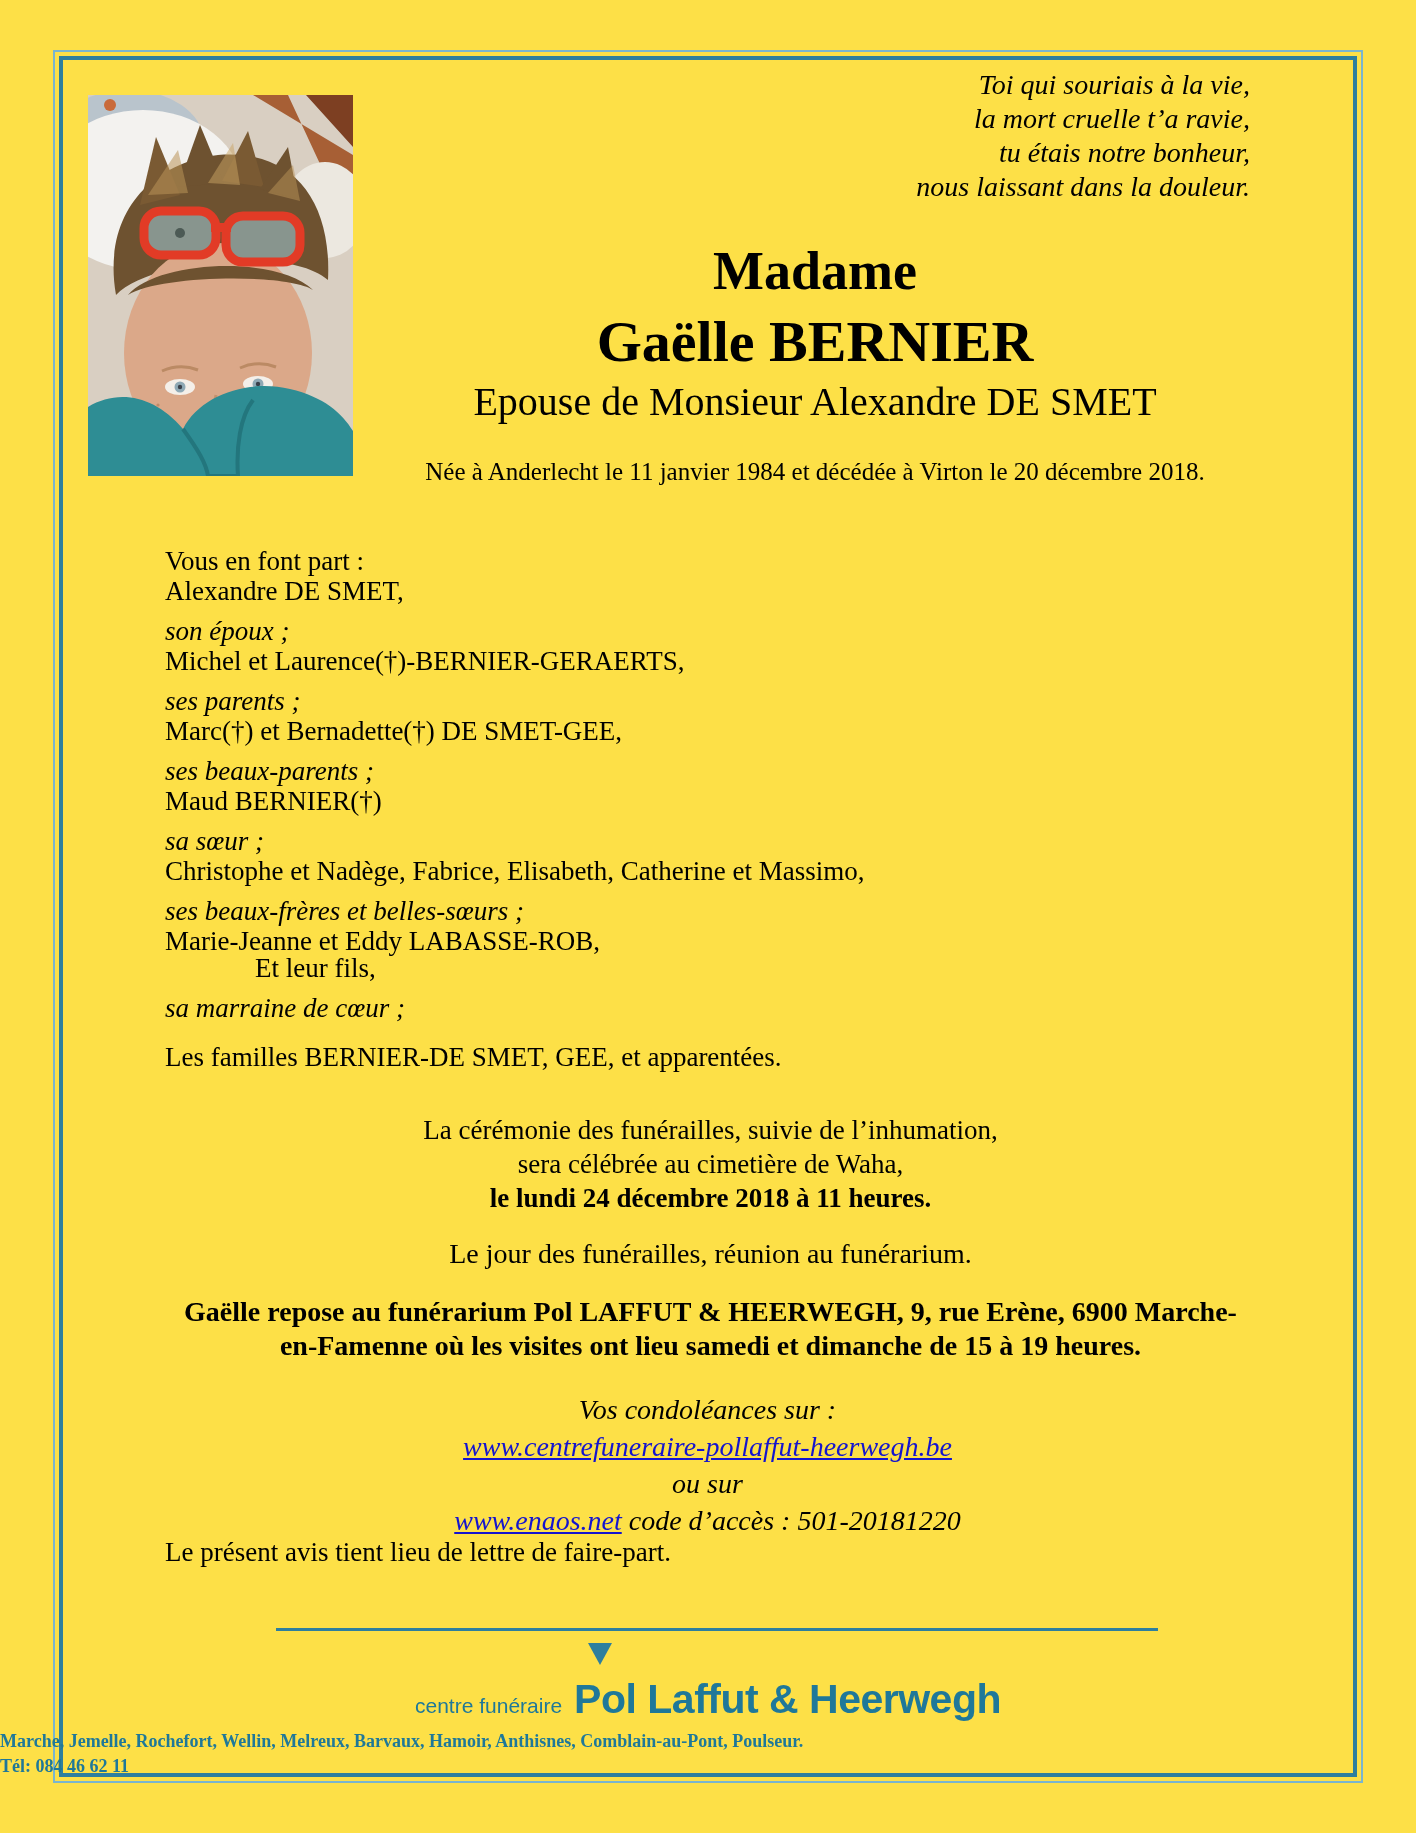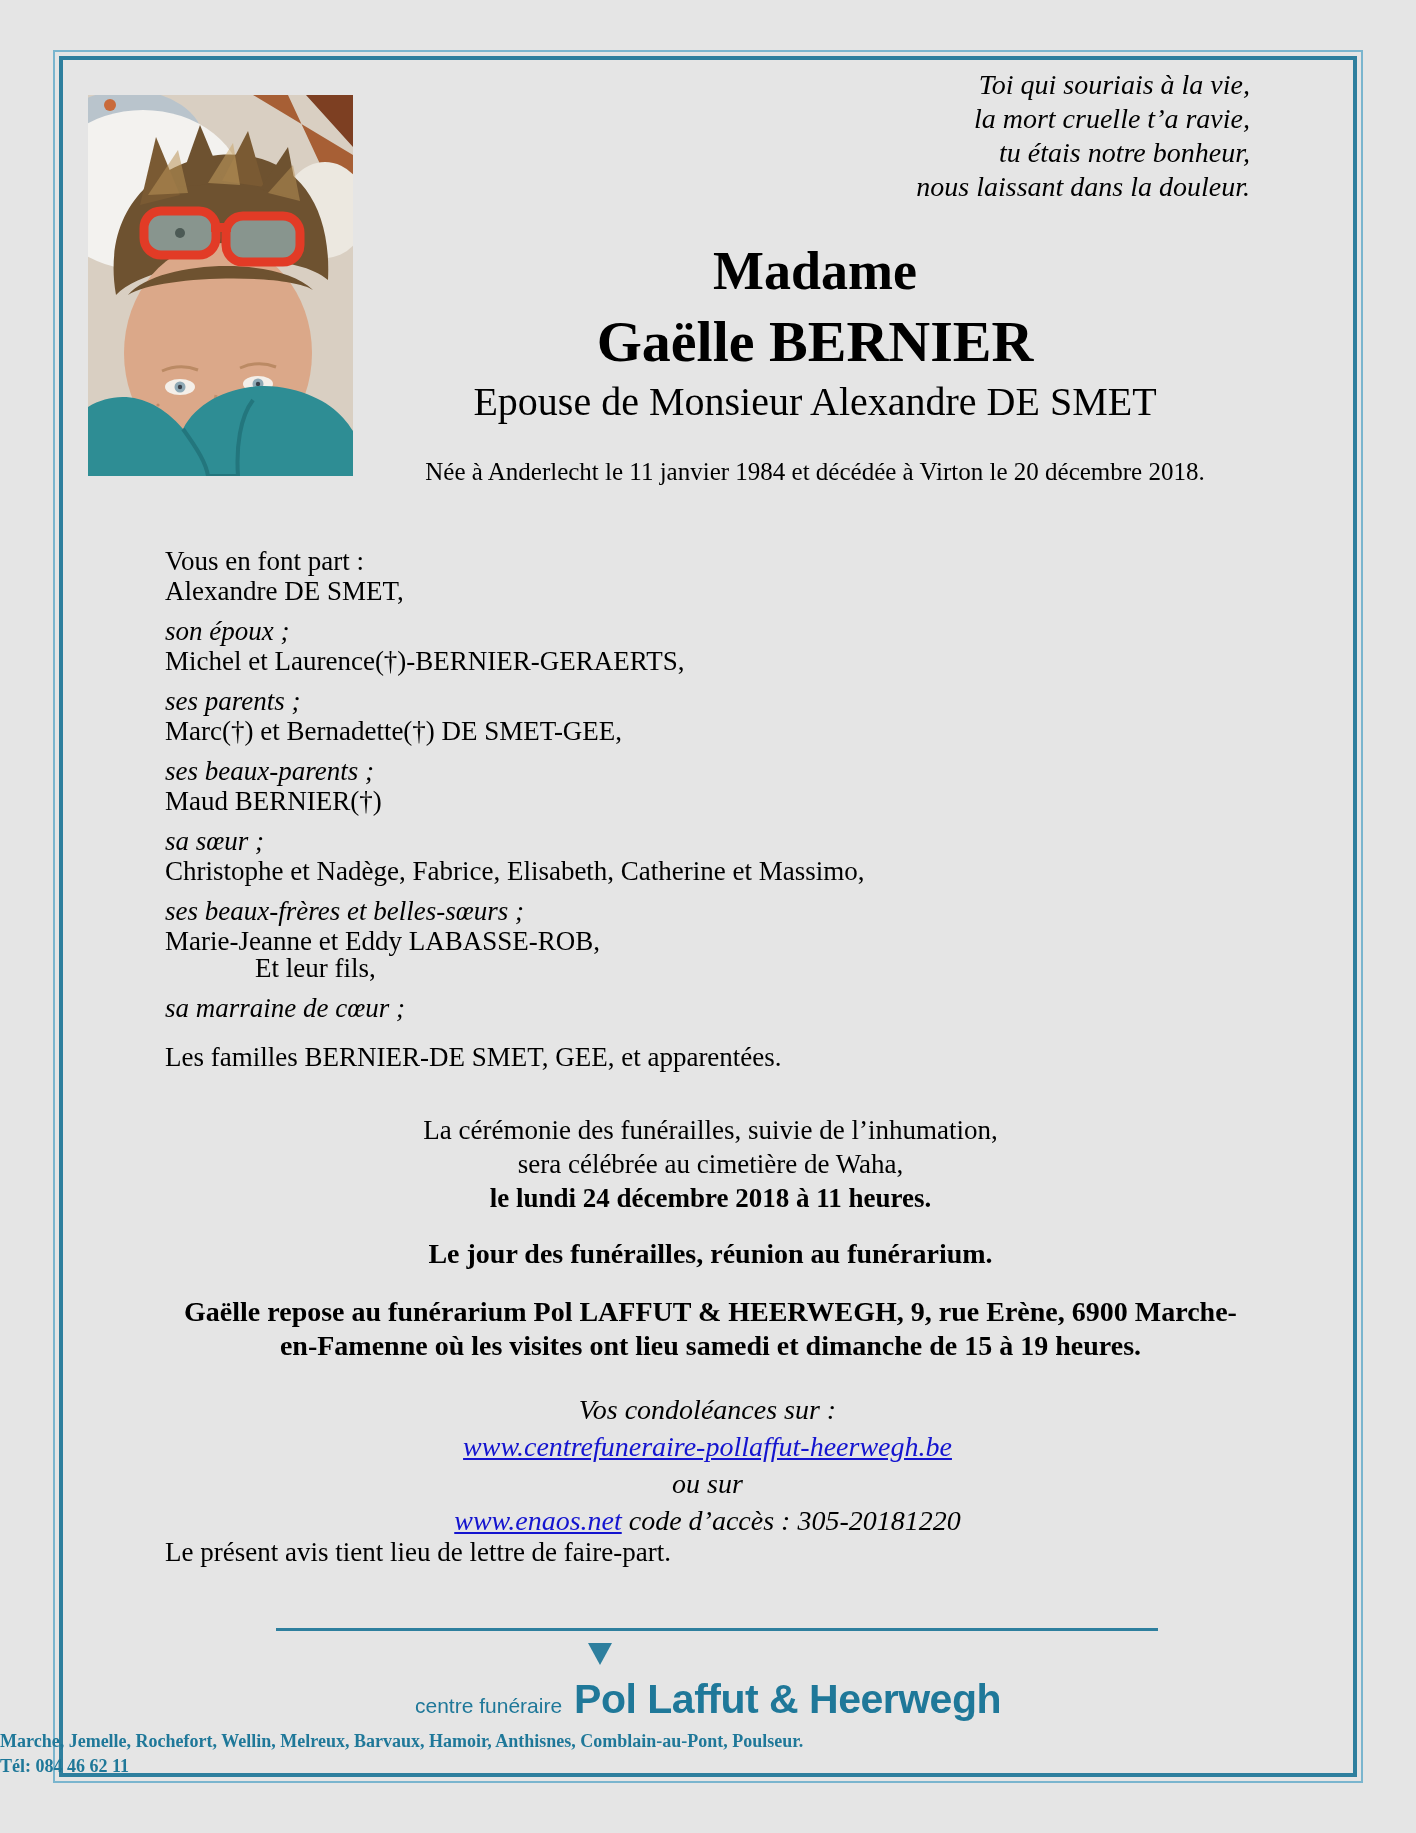--- a/index.html
+++ b/index.html
@@ -1,16 +1,16 @@
 <!DOCTYPE html>
 <html><head>
 <meta charset="utf-8">
 <style>
   html,body{margin:0;padding:0;background:#fff;}
-  .page{position:relative;width:1416px;height:1833px;background:#e5e5e5;
+  .page{position:relative;width:1416px;height:1833px;background:#fde047;
         font-family:"Liberation Serif", serif;color:#000;overflow:hidden;}
   
   .frame-outer{position:absolute;left:53px;top:50px;right:53px;bottom:50px;
                border:2px solid #7ab5ce;}
   .frame-inner{position:absolute;left:59px;top:56px;right:59px;bottom:56px;
                border:4px solid #2e7f9e;}
   
   .photo{position:absolute;left:88px;top:95px;width:265px;height:381px;overflow:hidden;}
   .photo svg{display:block;width:100%;height:100%;}
   
@@ -28,21 +28,21 @@
   .names-first{margin-top:32px;}
   .names{margin-top:3px;}
   .names-indent{padding-left:90px;}
   .relation{margin-top:13px;font-style:italic;font-family:Liberation Serif, serif;}
   .families{margin-top:22px;}
   
   .ceremony{position:absolute;left:165px;right:160px;top:1115px;text-align:center;
             font-size:27px;line-height:31px;}
   .ceremony .bold{font-weight:bold;}
   .cer-line{margin-top:3px;}
-  .cer-reunion{margin-top:24px;font-weight:bold;font-size:28px;}
+  .cer-reunion{margin-top:24px;font-weight:normal;font-size:28px;}
   .cer-repose{margin-top:26px;font-weight:bold;font-size:28px;line-height:34px;}
   
   .condolences{position:absolute;left:165px;right:166px;top:1382px;text-align:center;
                font-style:italic;font-size:28px;line-height:32px;}
   .condolences > div{margin-top:5px;}
   .condolences > div:first-child{margin-top:12px;}
   a.doc-link{color:#1414cf;text-decoration:underline;cursor:pointer;}
   
   .closing{position:absolute;left:165px;top:1537px;font-size:27px;}
   
@@ -165,21 +165,21 @@
       <div>Gaëlle repose au funérarium Pol LAFFUT &amp; HEERWEGH, 9, rue Erène, 6900 Marche-</div>
       <div>en-Famenne où les visites ont lieu samedi et dimanche de 15 à 19 heures.</div>
     </div>
   </div>
 
   <div class="condolences">
     <div>Vos condoléances sur :</div>
     <div><a class="doc-link">www.centrefuneraire-pollaffut-heerwegh.be</a></div>
     <div>ou sur</div>
     <div>
-      <a class="doc-link">www.enaos.net</a><span> code d’accès : 305-20181220</span>
+      <a class="doc-link">www.enaos.net</a><span> code d’accès : 501-20181220</span>
     </div>
   </div>
 
   <div class="closing">Le présent avis tient lieu de lettre de faire-part.</div>
 
   <div class="footer-rule"></div>
   <div class="brand-triangle"></div>
   <div class="footer">
     <div class="brand-row">
       <span class="brand-prefix">centre funéraire</span>

